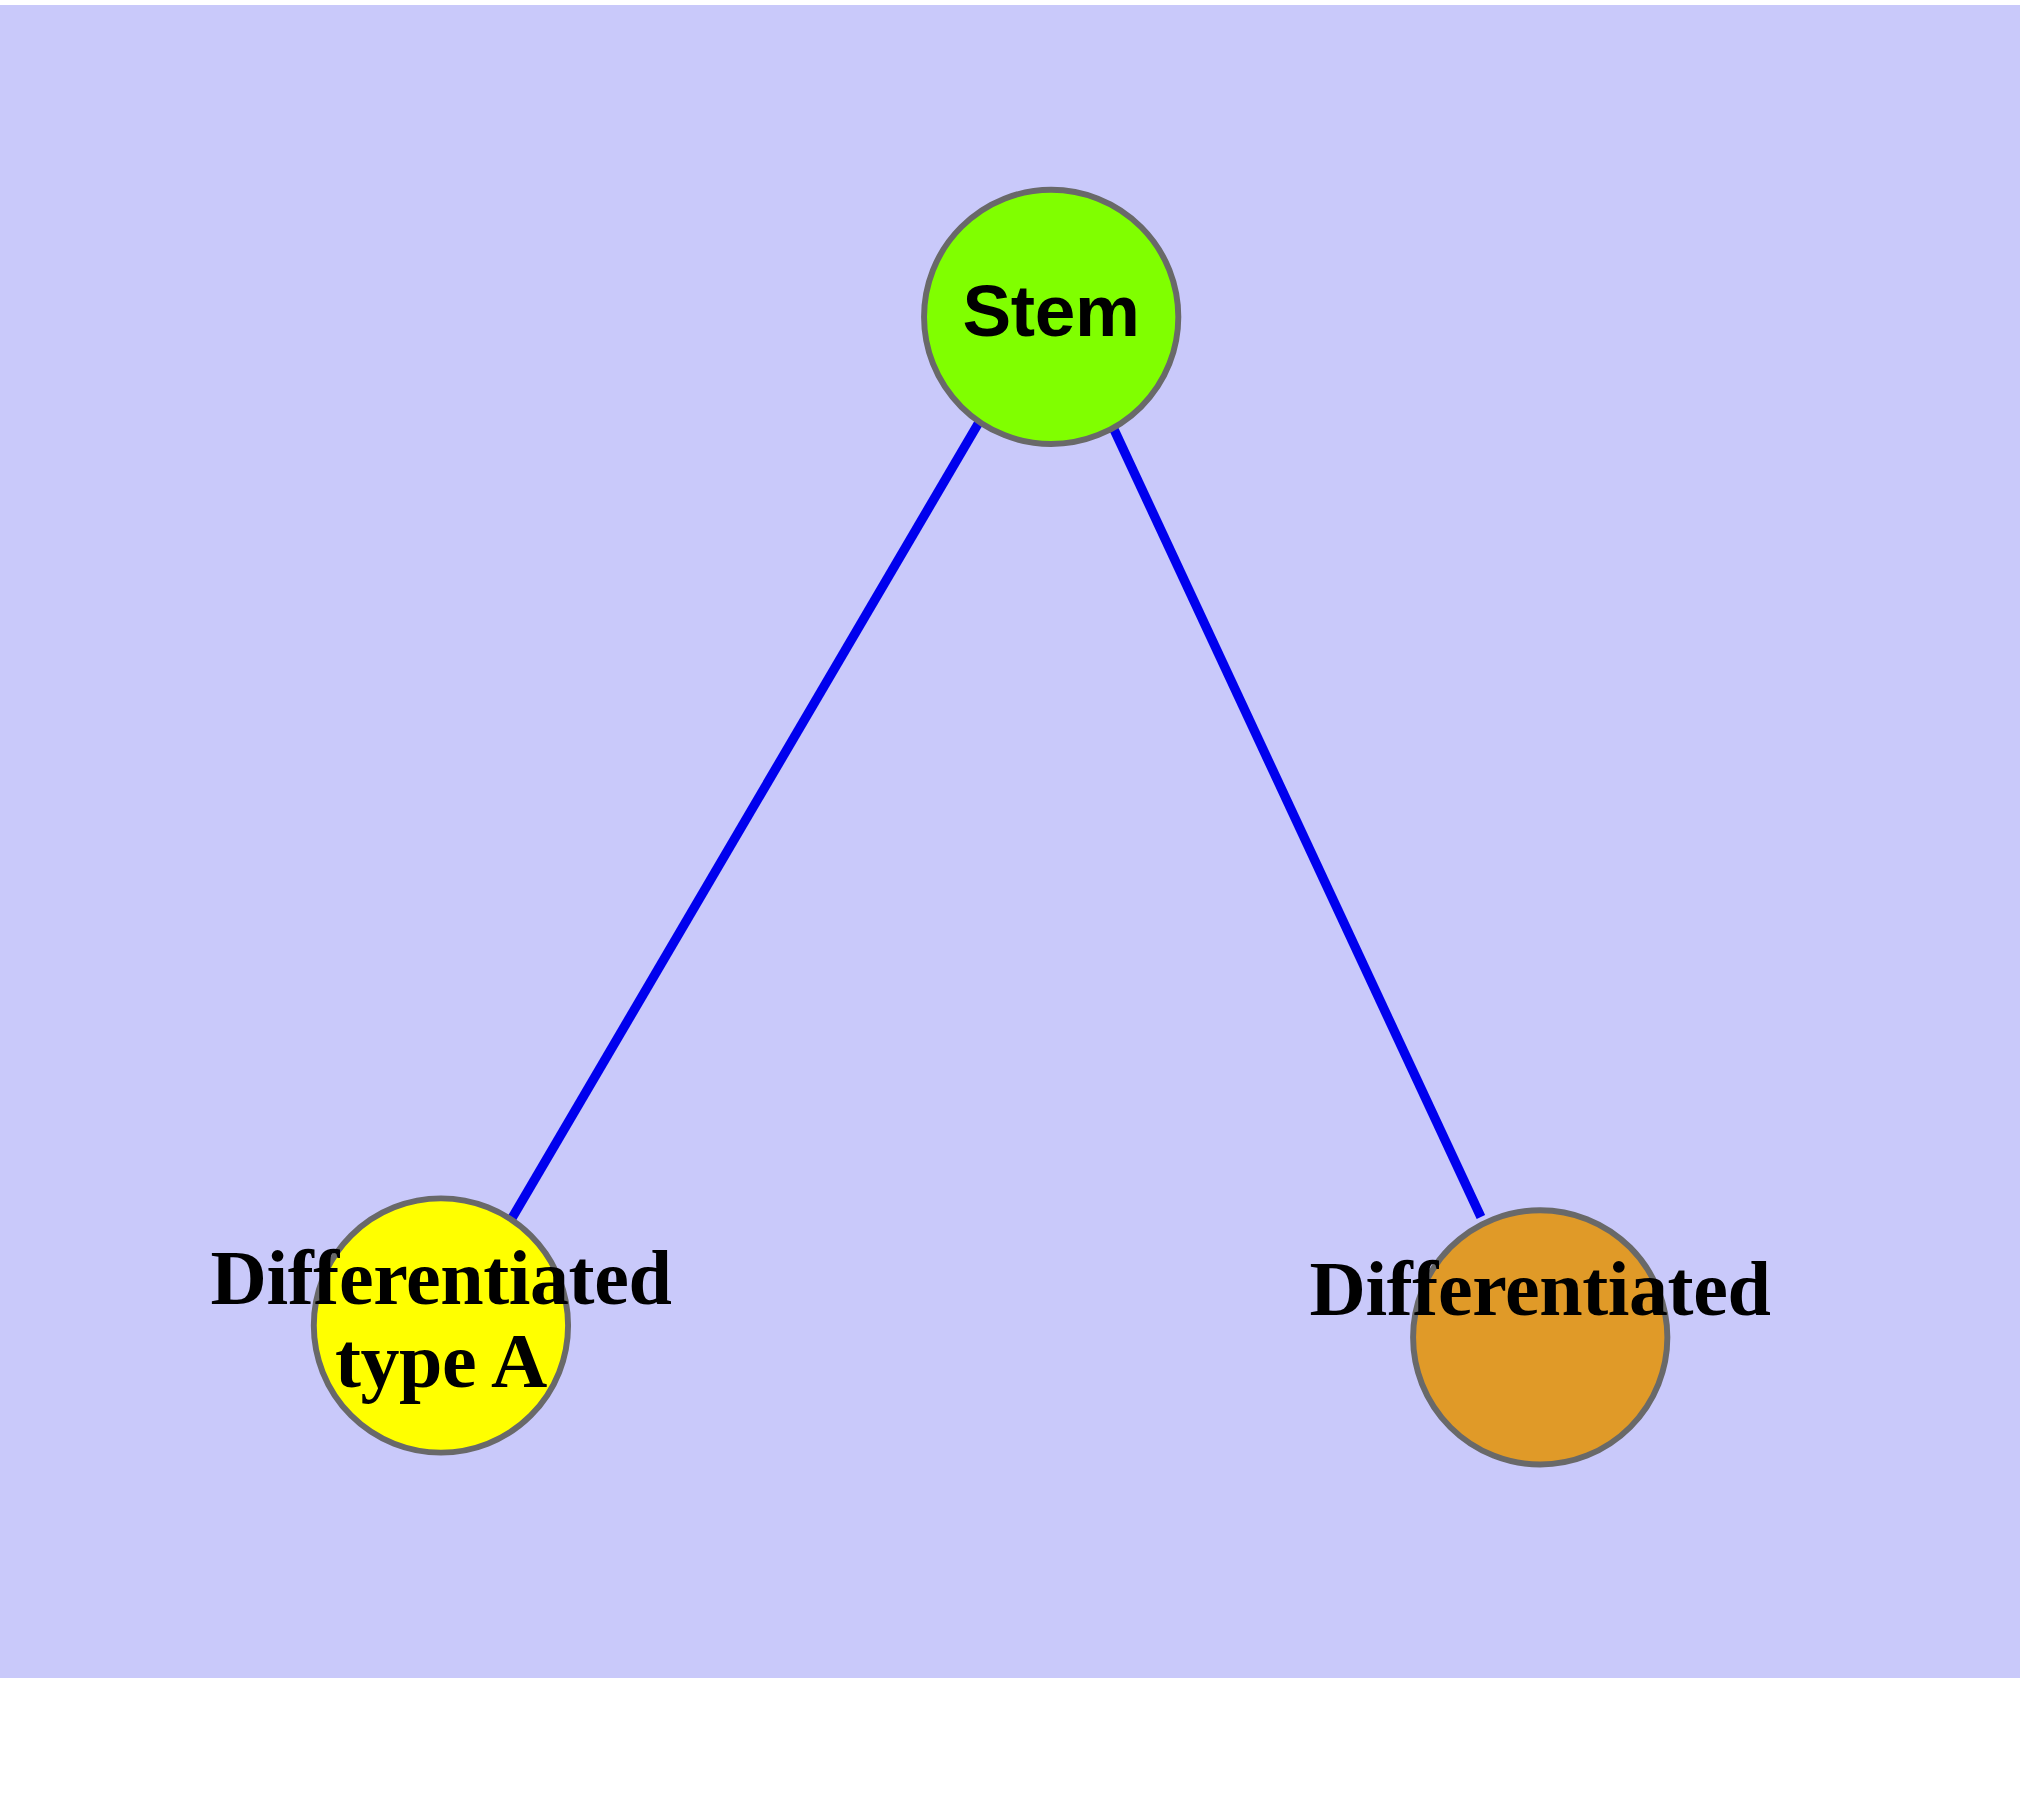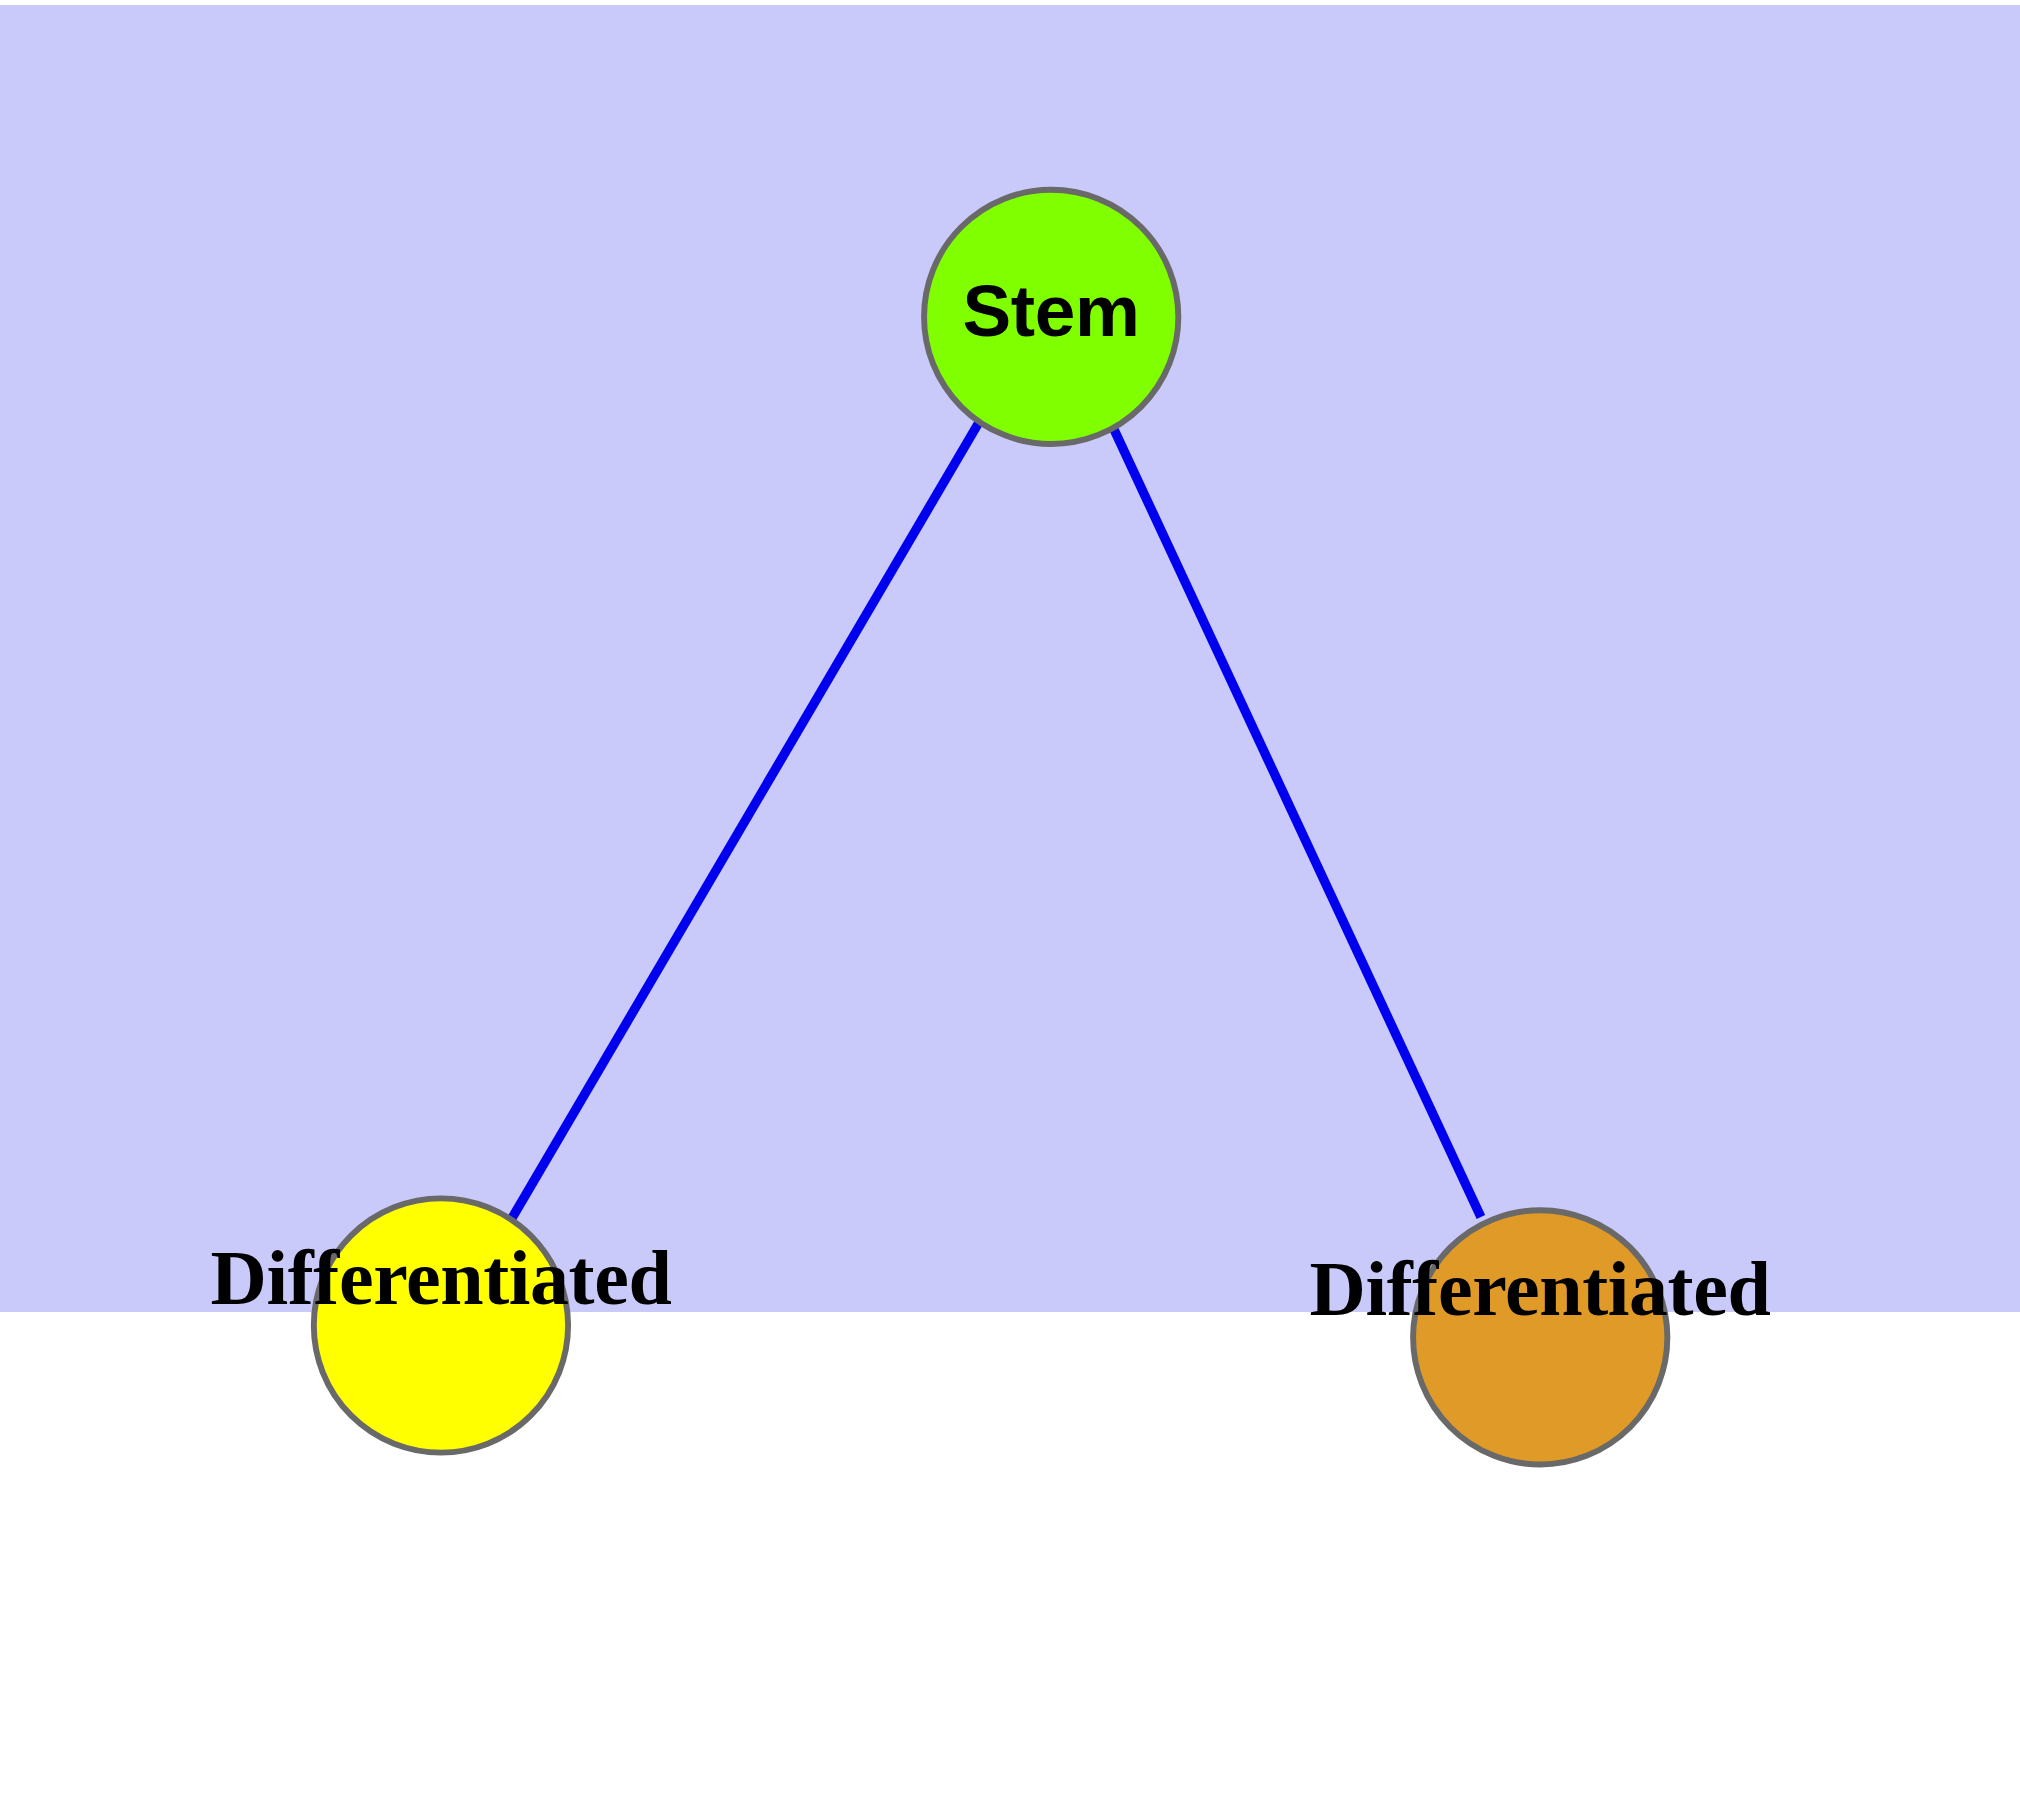--- a/index.html
+++ b/index.html
@@ -56,40 +56,41 @@
   }
   .label-multi {
     font-size: 78px;
     font-family: Liberation Serif, serif;
   }
 </style>
 </head>
 <body>
 
 <div id="canvas" style="width: 2021px; height: 1812px; background: rgb(255, 255, 255);">
-  <div id="plot-area" style="top: 5.1px; width: 2021px; height: 1307px; background: rgb(201, 201, 250);">
+  <div id="plot-area" style="top: 5.1px; width: 2021px; height: 1673px; background: rgb(201, 201, 250);">
 
     <svg id="graph-svg" viewBox="0 0 2384 2132" xmlns="http://www.w3.org/2000/svg" style="width: 2021px; height: 1807px;">
       <g>
         <line class="edge-line" x1="1155" y1="492" x2="604" y2="1431" style="stroke: rgb(0, 0, 238); stroke-width: 11;"></line>
         <line class="edge-line" x1="1311" y1="494" x2="1747" y2="1430" style="stroke: rgb(0, 0, 238); stroke-width: 11;"></line>
       </g>
       <g>
         <circle class="node-circle" cx="1240" cy="368" r="150" fill="#80ff00" style="stroke: rgb(105, 105, 105); stroke-width: 7;"></circle>
         <circle class="node-circle" cx="520" cy="1558" r="150" fill="#ffff00" style="stroke: rgb(105, 105, 105); stroke-width: 7;"></circle>
         <circle class="node-circle" cx="1817" cy="1572" r="150" fill="#e09a28" style="stroke: rgb(105, 105, 105); stroke-width: 7;"></circle>
       </g>
     </svg>
 
     <div class="node-label label-stem" style="left: 627px; top: 267px; width: 848px; font-size: 73px; color: rgb(0, 0, 0);">
       <div>Stem</div>
     </div>
 
     <div class="node-label label-multi" style="left: 17px; top: 1232px; width: 848px; font-size: 78px; color: rgb(0, 0, 0);">
       <div>Differentiated</div>
+      <div>type A</div>
     </div>
 
     <div class="node-label label-multi" style="left: 1116px; top: 1243px; width: 848px; font-size: 78px; color: rgb(0, 0, 0);">
       <div>Differentiated</div>
     </div>
 
   </div>
 </div>
 
 

